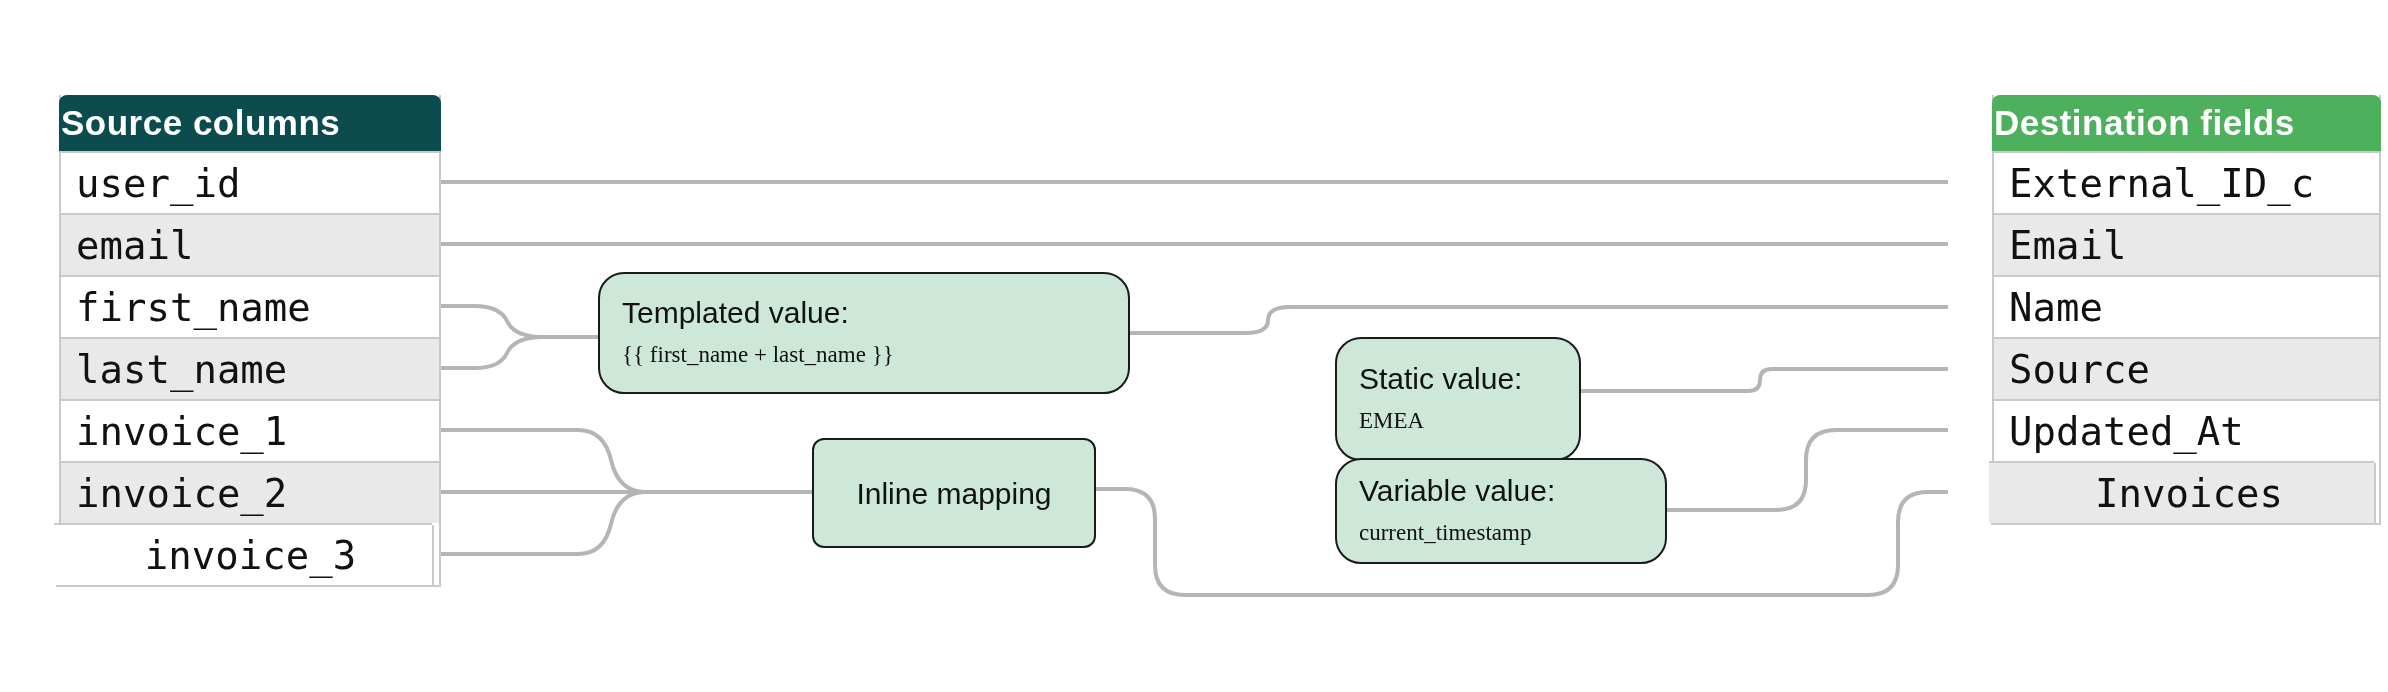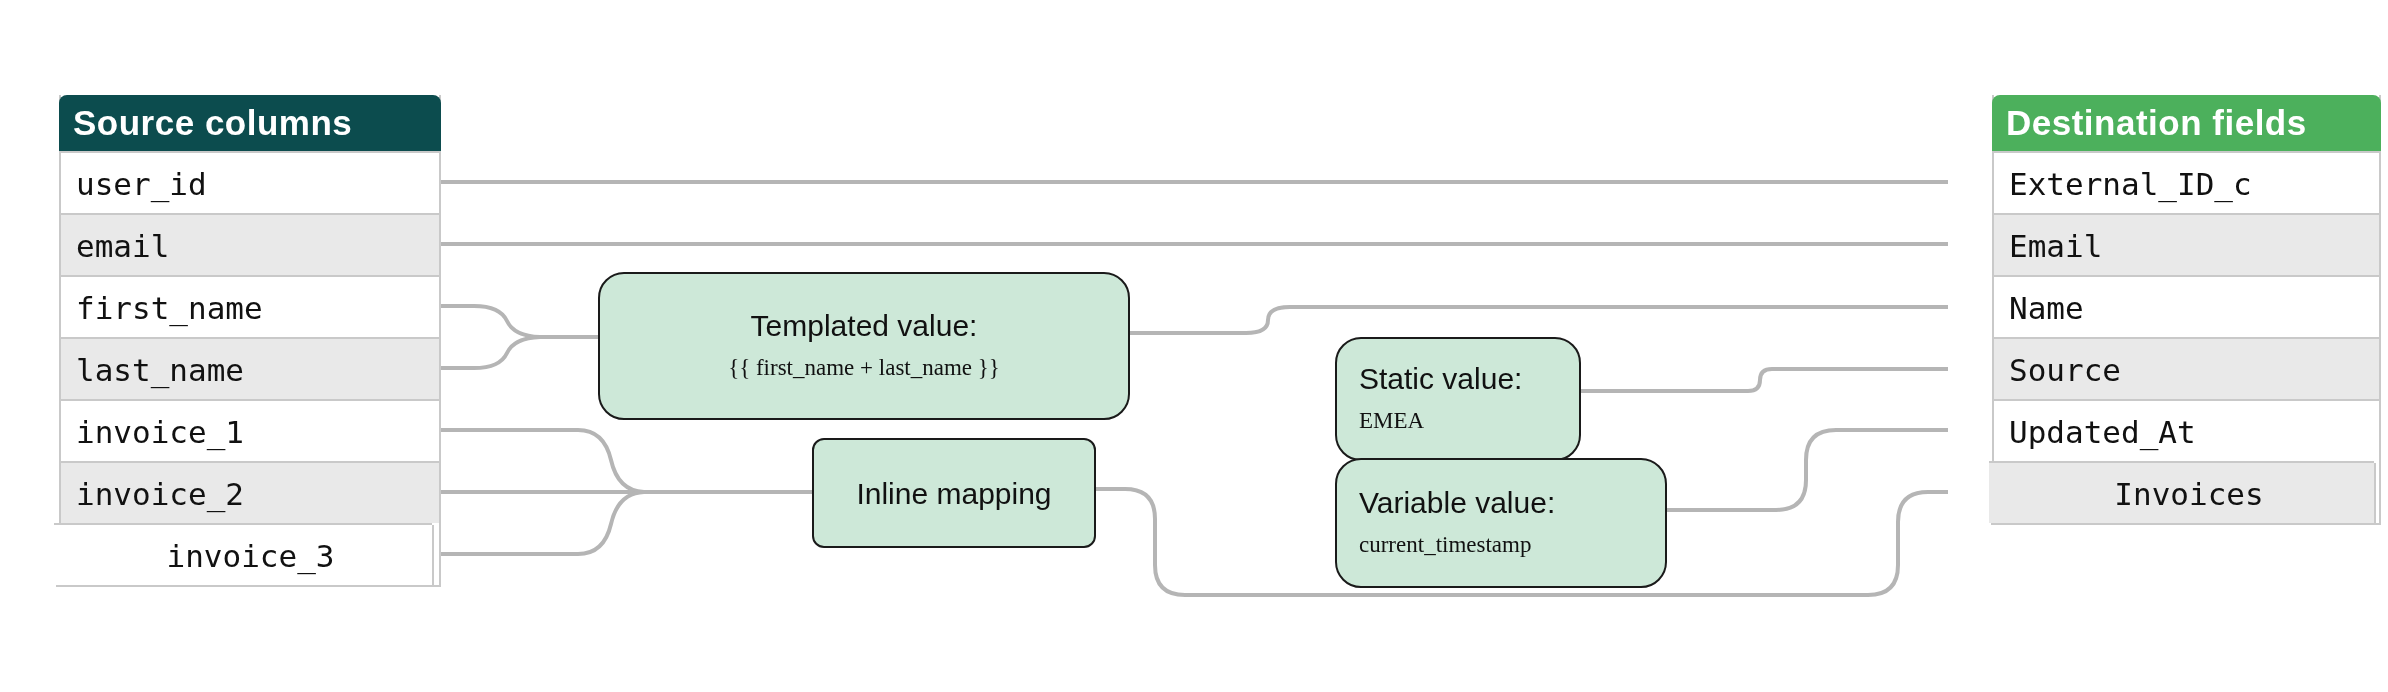--- a/index.html
+++ b/index.html
@@ -24,32 +24,32 @@
     border: 2px solid var(--row-border, #c9c9c9);
     border-top: none;
     background: #fff;
     box-sizing: border-box;
   }
   .tbl.src  { left: 59px;   top: 95px; width: 382px; }
   .tbl.dst  { left: 1948px; top: 95px; width: 389px; margin-left: 44px; }
   .th {
     height: 56px; line-height: 56px;
     margin: 0 -2px;                 
-    padding-left: 14px;
+    padding-left: 2px;
     font-weight: bold; font-size: 35px; letter-spacing: 0.5px;
     color: #ffffff; white-space: nowrap;
     border-radius: 8px 8px 0 0;
   }
   .th-src { background: var(--source-header-bg, #0c4c4e); }
   .th-dst { background: var(--destination-header-bg, #4cb05c); }
   .tr {
     height: 62px; line-height: 62px;
     padding-left: 15px;
     font-family: "DejaVu Sans Mono", "Liberation Mono", monospace;
-    font-size: 31px; white-space: nowrap;
+    font-size: 39px; white-space: nowrap;
     background: #ffffff;
     border-top: 2px solid var(--row-border, #c9c9c9);
     box-sizing: border-box;
   }
   .tr:first-of-type { border-top: none; }
   .tr.alt { background: var(--row-alt-bg, #e9e9e9); }
   .tr.last-offset { transform: translateX(-7px); box-shadow: 2px 2px 0 0 var(--row-border, #c9c9c9); text-align: center; }
   .tbl.dst .tr.last-offset { transform: translateX(-5px); }
 
   
@@ -61,24 +61,24 @@
     box-sizing: border-box;
     padding: 17px 22px;
     display: flex; flex-direction: column; justify-content: center;
   }
   .node-label { font-size: 30px; line-height: 43px; white-space: nowrap; }
   .node-code  {
     font-family: Liberation Serif, serif;
     font-size: 23px; line-height: 42px; white-space: nowrap;
   }
   .node-code:empty { display: none; }
-  #node-templated { left: 598px;  top: 272px; width: 532px; height: 148px; align-items: center; }
+  #node-templated { left: 598px;  top: 272px; width: 532px; height: 122px; }
   #node-inline    { left: 812px;  top: 438px; width: 284px; height: 110px; align-items: center; border-radius: 12px; }
   #node-static    { left: 1335px; top: 337px; width: 246px; height: 124px; }
-  #node-variable  { left: 1335px; top: 458px; width: 332px; height: 130px; }
+  #node-variable  { left: 1335px; top: 458px; width: 332px; height: 106px; }
 </style>
 </head>
 <body style="--source-header-bg: #0c4c4e; --destination-header-bg: #4cb05c; --node-fill: #cde8d8; --node-border: #1a1a1a; --connector: #b5b5b5; --row-alt-bg: #e9e9e9; --row-border: #c9c9c9; --text: #111111;">
 
 <div class="canvas">
 
   <svg class="wires" width="2388" height="692" viewBox="0 0 2388 692">
     <path d="M441 182 H1948"></path>
     <path d="M441 244 H1948"></path>
     <path d="M441 306 H474 Q500 306 507 321 Q514 336 540 337 H598"></path>

